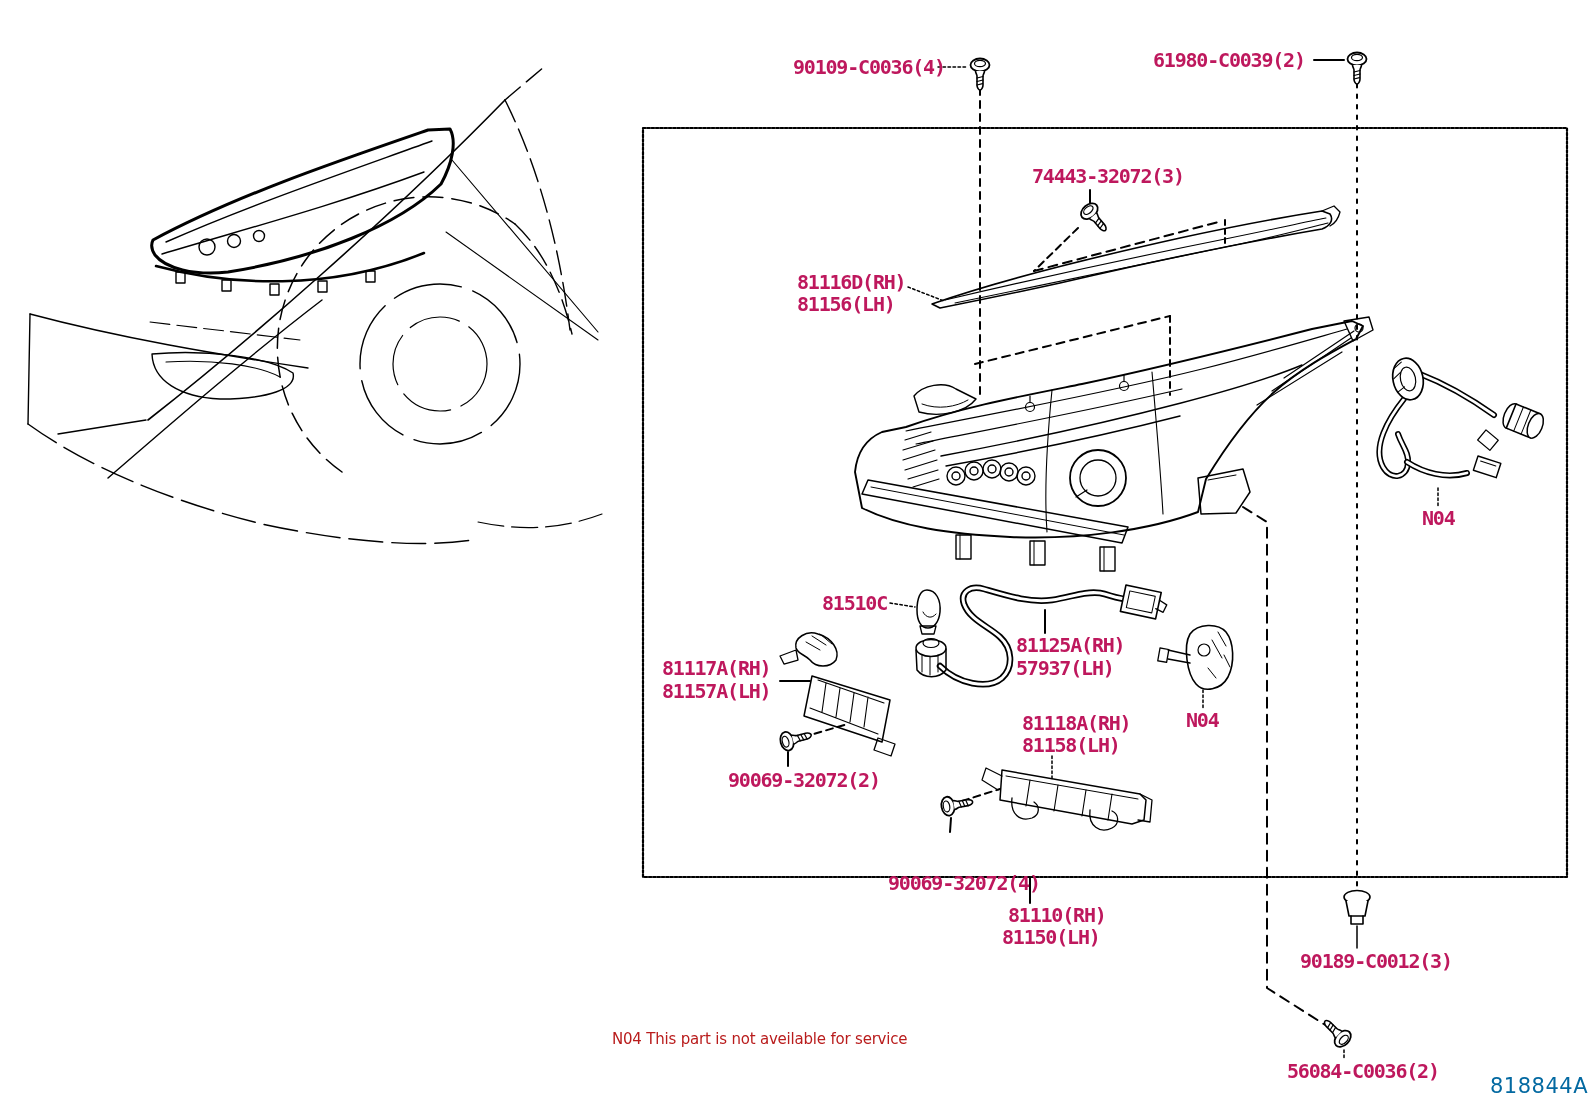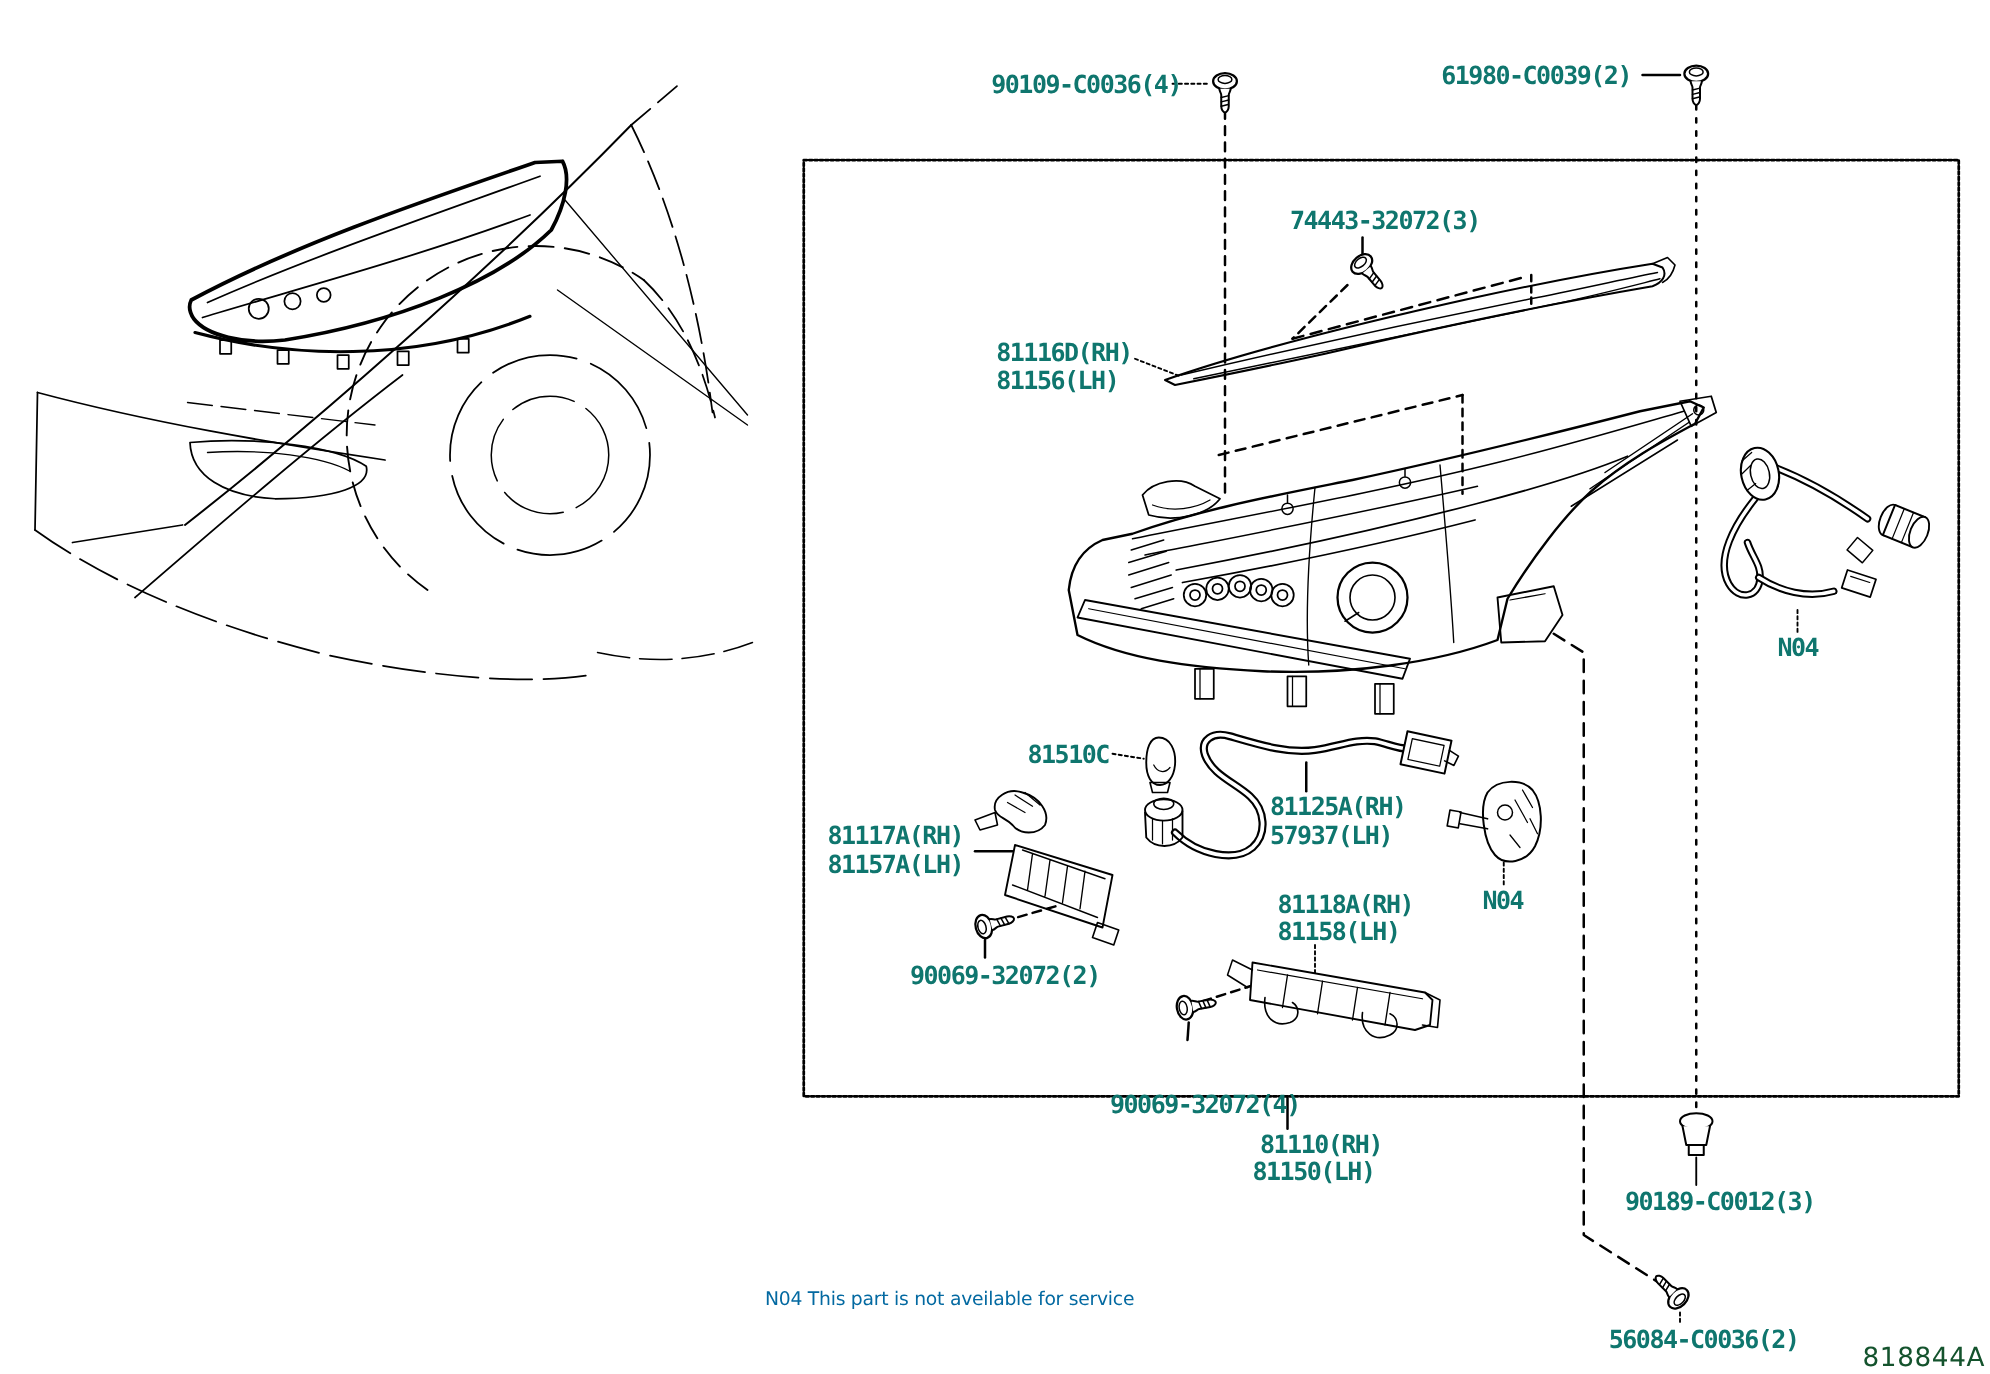--- a/index.html
+++ b/index.html
@@ -2,30 +2,30 @@
 <html><head>
 <meta charset="utf-8">
 <style>
   html,body{margin:0;padding:0;background:#ffffff;}
   .canvas{
     position:relative;width:1592px;height:1099px;background:#ffffff;
     overflow:hidden;font-family:"DejaVu Sans Mono",monospace;
   }
   .canvas svg{position:absolute;left:0;top:0;}
   .lbl{
-    position:absolute;white-space:nowrap;color:#0f766e;
+    position:absolute;white-space:nowrap;color:#be185d;
     font:bold 20px "DejaVu Sans Mono",monospace;letter-spacing:-1.2px;
     line-height:22px;
   }
   .note{
+    position:absolute;white-space:nowrap;color:#b91c1c;
+    font:15px "DejaVu Sans",sans-serif;letter-spacing:-0.2px;
+  }
+  .figcode{
     position:absolute;white-space:nowrap;color:#0369a1;
-    font:15px "DejaVu Sans",sans-serif;letter-spacing:-0.2px;
-  }
-  .figcode{
-    position:absolute;white-space:nowrap;color:#14532d;
     font:21px "DejaVu Sans",sans-serif;letter-spacing:0.5px;
   }
 </style>
 </head>
 <body>
 
 <div class="canvas">
 
 <svg width="1592" height="1099" viewBox="0 0 1592 1099" fill="none" stroke="#000" stroke-linecap="round" stroke-linejoin="round">
 

